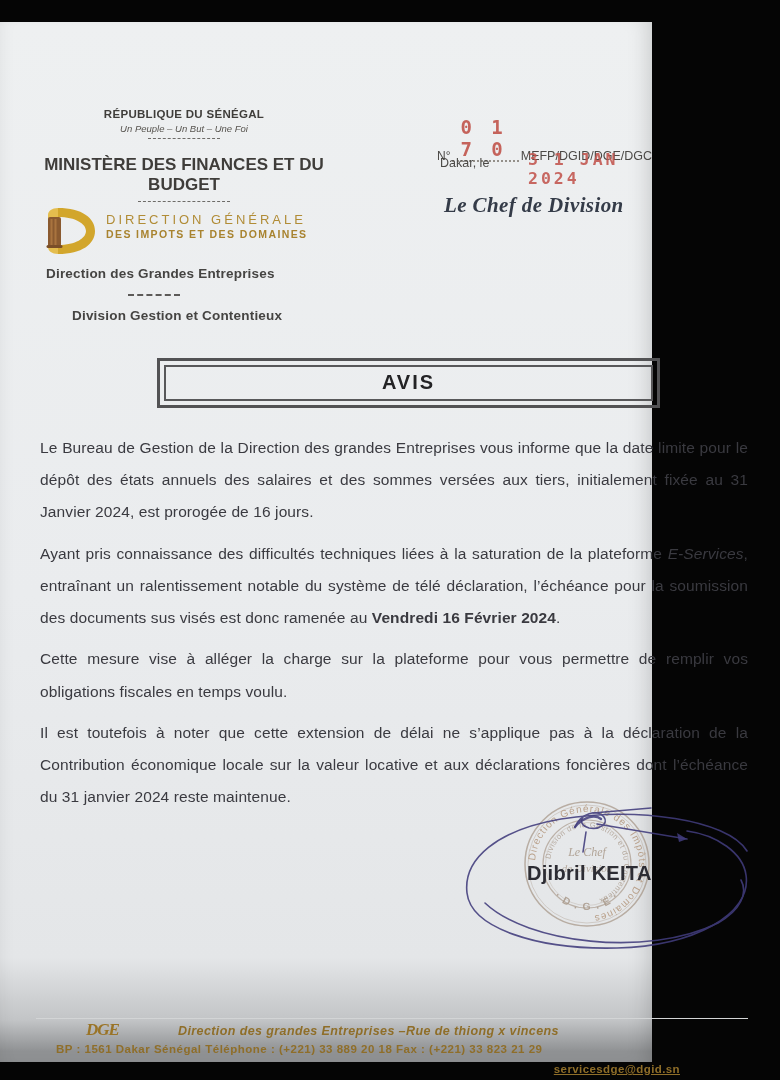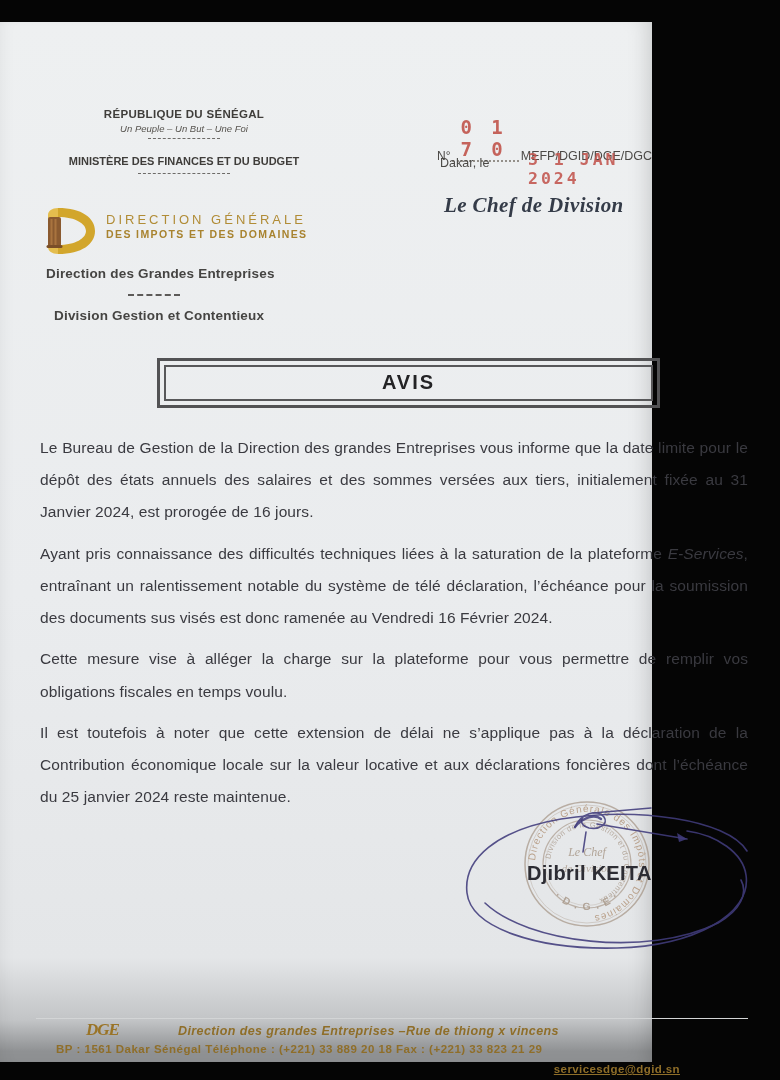--- a/index.html
+++ b/index.html
@@ -14,32 +14,32 @@
     background:linear-gradient(180deg,#eef0f1 0%,#eaecee 55%,#e4e6e8 90%,#c2c4c6 96%,#8f9193 99%);
     box-shadow: inset -16px 0 22px -14px rgba(0,0,0,.18), inset 12px 0 20px -16px rgba(0,0,0,.10);
   }
   .abs { position:absolute; }
 
   
   .hdr-left { left:38px; top:86px; width:292px; text-align:center; color:#3f3d3a; }
   .republic { font-size:11.5px; font-weight:bold; letter-spacing:.3px; }
   .motto { font-size:9.5px; font-style:italic; color:#57544f; margin-top:3px; }
   .dash-rule { border-top:1.5px dashed #6d6b68; width:72px; margin:4px auto 3px; }
-  .ministry { font-size:11px; font-weight:bold; margin-top:16px; }
+  .ministry { font-size:17px; font-weight:bold; margin-top:16px; }
   .dash-rule2 { border-top:1.5px dashed #6d6b68; width:92px; margin:6px auto 0; }
 
   
   .dgid-logo { left:40px; top:183px; }
   .dgid-text { left:106px; top:190px; }
   .dgid-l1 { font-size:13px; letter-spacing:3px; color:#b18c36; font-weight:500; }
   .dgid-l2 { font-size:10.5px; font-weight:bold; letter-spacing:1.4px; color:#a8832f; margin-top:1px; }
 
   .direction { left:46px; top:244px; font-size:13.5px; font-weight:bold; color:#454442; letter-spacing:.2px; }
   .mini-dash { left:128px; top:272px; border-top:2px dashed #5c5a58; width:52px; }
-  .division { left:54px; top:286px; font-size:13.5px; font-weight:bold; color:#454442; letter-spacing:.2px; }
+  .division { left:72px; top:286px; font-size:13.5px; font-weight:bold; color:#454442; letter-spacing:.2px; }
 
   
   .ref-line { left:437px; top:90px; display:flex; align-items:flex-end; }
   .ref-prefix { font-size:12px; color:#4b4946; padding-bottom:3px; }
   .dotline { border-bottom:2px dotted #94908a; margin:4px 2px; padding:0 8px; }
   .ref-num {
     font-family:"DejaVu Sans Mono", monospace; font-weight:bold;
     font-size:19px; letter-spacing:4px; color:#c1544b; opacity:.9;
   }
   .ref-suffix { font-size:12.5px; color:#4b4946; padding-bottom:3px; }
@@ -55,21 +55,21 @@
 
   
   .avis-box { left:157px; top:336px; width:503px; border:3px solid #525254; padding:4px; }
   .avis-inner { border:2px solid #58585a; text-align:center; padding:4px 0 5px; }
   .avis-title { font-size:20px; font-weight:bold; letter-spacing:2px; color:#232325; }
 
   
   .body-text { left:40px; top:410px; width:708px; color:#3a3a40; font-size:15.5px; line-height:2.08; text-align:justify; letter-spacing:.1px; }
   .body-text p { margin-bottom:9px; }
   .seg-italic { font-style:italic; }
-  .seg-bold { font-weight:normal;margin-top:8px; }
+  .seg-bold { font-weight:bold;margin-top:8px; }
 
   
   .stamp-svg { left:513px; top:768px; z-index:1; opacity:.8; }
   .sig-name { left:527px; top:840px; z-index:2; font-size:20px; font-weight:bold; color:#2c2c33; letter-spacing:.3px; }
   .sig-svg { left:455px; top:775px; z-index:3; }
 
   
   .foot-rule { left:36px; top:996px; width:712px; border-top:1px solid #d3d5d6; }
   .dge-logo { left:86px; top:998px; font-family:"Liberation Serif", serif; font-weight:bold; font-style:italic; font-size:17px; color:#9a7427; letter-spacing:-1px; }
   .foot-l1 { left:143px; top:1002px; font-size:12.5px; font-weight:bold; font-style:italic; color:#8f6e29; letter-spacing:.4px;margin-left:35px; }
@@ -122,21 +122,21 @@
     <div class="abs avis-box">
       <div class="avis-inner">
         <span class="avis-title">AVIS</span>
       </div>
     </div>
 
     <div class="abs body-text">
       <p>Le Bureau de Gestion de la Direction des grandes Entreprises vous informe que la date limite pour le dépôt des états annuels des salaires et des sommes versées aux tiers, initialement fixée au 31 Janvier 2024, est prorogée de 16 jours.</p>
       <p><span>Ayant pris connaissance des difficultés techniques liées à la saturation de la plateforme </span><span class="seg-italic">E-Services</span><span>, entraînant un ralentissement notable du système de télé déclaration, l’échéance pour la soumission des documents sus visés est donc ramenée au </span><span class="seg-bold">Vendredi 16 Février 2024</span><span>.</span></p>
       <p>Cette mesure vise à alléger la charge sur la plateforme pour vous permettre de remplir vos obligations fiscales en temps voulu.</p>
-      <p>Il est toutefois à noter que cette extension de délai ne s’applique pas à la déclaration de la Contribution économique locale sur la valeur locative et aux déclarations foncières dont l’échéance du 25 janvier 2024 reste maintenue.</p>
+      <p>Il est toutefois à noter que cette extension de délai ne s’applique pas à la déclaration de la Contribution économique locale sur la valeur locative et aux déclarations foncières dont l’échéance du 31 janvier 2024 reste maintenue.</p>
     </div>
 
     <div class="abs stamp-svg">
       <svg width="148" height="148" viewBox="0 0 148 148">
         <defs>
           <path id="op1" d="M 74,74 m -52,0 a 52,52 0 1,1 104,0 a 52,52 0 1,1 -104,0"></path>
           <path id="ip1" d="M 74,74 m -37,0 a 37,37 0 1,1 74,0 a 37,37 0 1,1 -74,0"></path>
           <path id="bp1" d="M 74,74 m -46,0 a 46,46 0 1,0 92,0"></path>
         </defs>
         <circle cx="74" cy="74" r="62" fill="none" stroke="#9a8673" stroke-width="1.5" opacity=".75"></circle>

